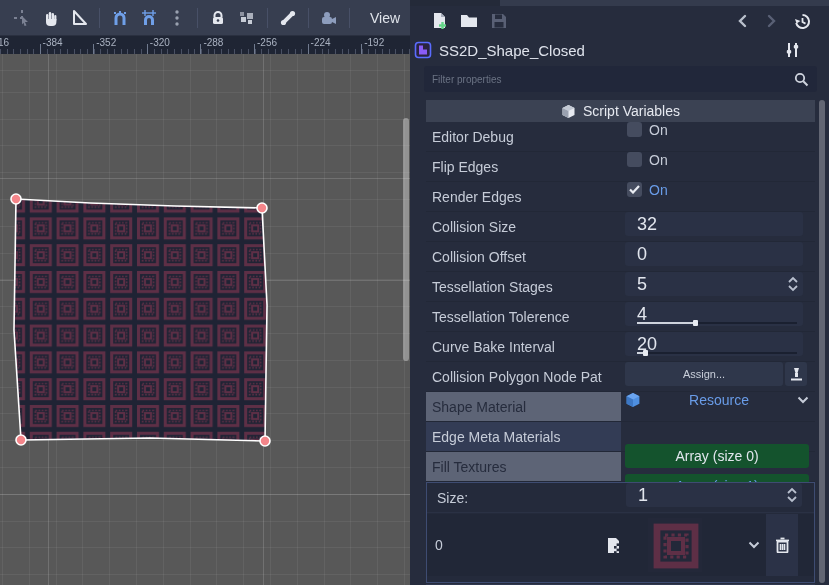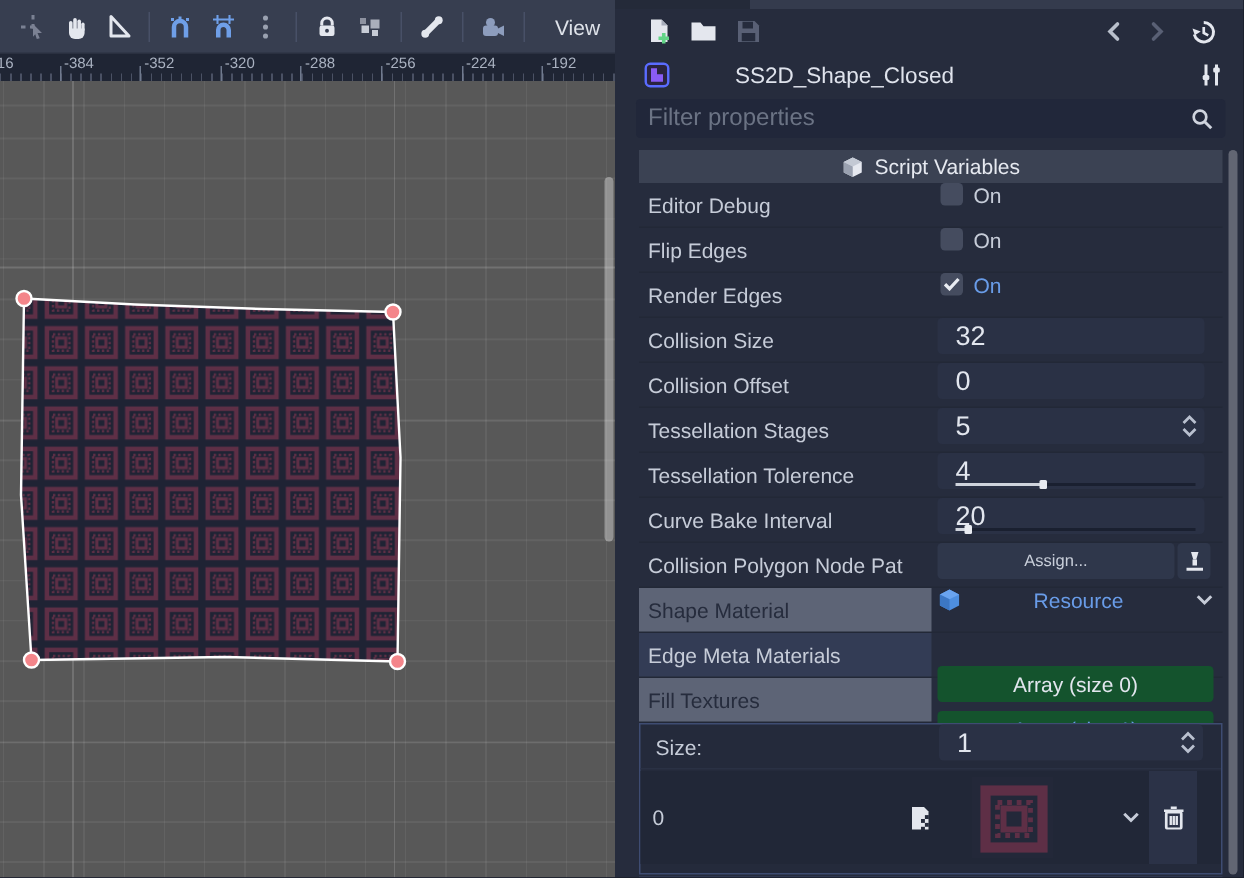--- a/index.html
+++ b/index.html
@@ -33,26 +33,26 @@
      background:rgba(255,255,255,0.35); border-radius:3px; }
 
   
   #inspector-pane { position:absolute; left:410px; top:0; width:419px; height:585px; background:#262c3d; }
   #insp-tabstrip { position:absolute; left:0; top:0; width:419px; height:6px; background:#343b4d; }
   #insp-tabstrip .tab-dark { position:absolute; left:0; top:0; width:90px; height:6px; background:#242a39; }
   #insp-toolbar { position:absolute; left:14px; top:8px; width:393px; height:26px; display:flex; align-items:center; }
   #insp-toolbar .tb-btn { width:30px; }
   #insp-toolbar .spacer { flex:1; }
 
-  #node-row { position:absolute; left:19px; top:38px; width:393px; height:24px; display:flex; align-items:center;gap:36px; }
+  #node-row { position:absolute; left:4px; top:38px; width:393px; height:24px; display:flex; align-items:center; }
   #node-name { color:#dfe3ec; font-size:15px; margin-left:7px; flex:1; }
 
   #filter-row { position:absolute; left:14px; top:66px; width:393px; height:26px; background:#21273a;
       border-radius:3px; display:flex; align-items:center; padding:0 8px; }
-  #filter-placeholder { color:#6b7384; font-size:16px; flex:1; }
+  #filter-placeholder { color:#6b7384; font-size:10px; flex:1; }
 
   #props { position:absolute; left:14px; top:96px; width:393px; height:489px; background:#262c3d; overflow:hidden; }
 
   #section-header { position:absolute; left:2px; top:4px; width:389px; height:22px; background:#3b4253;
       display:flex; align-items:center; justify-content:center; gap:7px; color:#e6e9f0; font-size:14px; }
 
   .prow { position:absolute; left:2px; width:389px; height:30px; display:flex; align-items:center;
       border-bottom:1px solid #222837; }
   .plabel { width:195px; height:100%; display:flex; align-items:center; padding-left:6px;
       color:#c6ccd8; font-size:14px; white-space:nowrap; overflow:hidden; }

